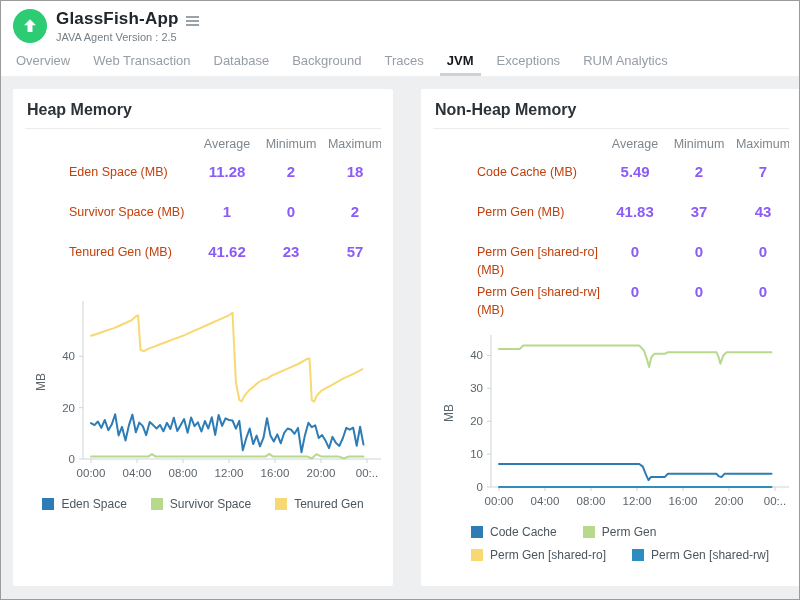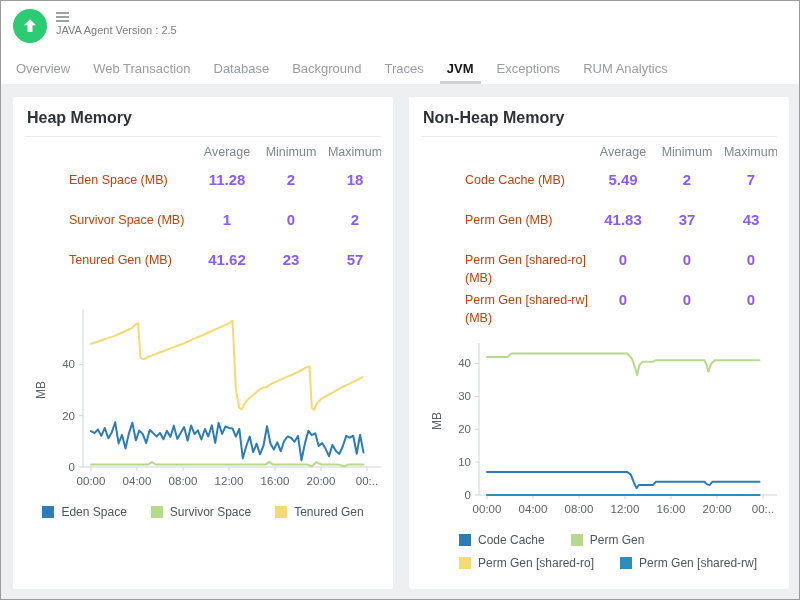--- a/index.html
+++ b/index.html
@@ -6,25 +6,25 @@
   .viewport{width:798px;height:598px;border:1px solid #9b9b9b;overflow:hidden;background:#edeff0;display:flex;flex-direction:column;}
   .header{background:#fff;padding:8px 12px 0;}
   .app-row{display:flex;align-items:flex-start;gap:9px;}
   .monitor-icon{width:34px;height:34px;border-radius:50%;background:#2dcb73;display:flex;align-items:center;justify-content:center;flex-shrink:0;}
   .titles{display:flex;flex-direction:column;}
   .title-line{display:flex;align-items:center;gap:7px;}
   .app-title{font-size:17px;margin:0;color:#20262b;font-weight:bold;letter-spacing:.2px;}
   .menu-icon{display:flex;flex-direction:column;gap:2px;cursor:pointer;padding-top:3px;}
   .menu-icon i{width:13px;height:2px;background:#9aa1a7;display:block;}
   .subtitle{font-size:11px;color:#767f86;margin-top:2px;}
-  .tabs{display:flex;gap:19px;margin-top:12px;padding-left:1px;}
+  .tabs{display:flex;gap:19px;margin-top:4px;padding-left:1px;}
   .tab{font-size:13px;color:#969da4;padding:6px 2px 8px;cursor:pointer;position:relative;white-space:nowrap;}
   .tab.active{color:#14181c;font-weight:bold;}
   .tab.active::after{content:"";position:absolute;left:-5px;right:-5px;bottom:0;height:3px;background:#cdd2d6;}
-  .content{flex:1;display:flex;gap:16px;padding:13px 12px;}
+  .content{flex:1;display:flex;gap:28px;padding:13px 12px;}
   .panel{background:#fff;width:380px;border-radius:2px;padding:10px 12px;box-sizing:border-box;}
   .panel-title{font-size:16px;color:#2c3237;font-weight:600;margin:2px 2px 9px;}
   .sep{height:1px;background:#ececec;}
   .tbl{margin-top:8px;}
   .trow{display:flex;align-items:flex-start;min-height:40px;}
   .trow.thead{min-height:26px;}
   .tlabel{flex:1;color:#c2410c;font-size:12.5px;padding-left:44px;line-height:1.45;}
   .cols{display:flex;width:186px;flex:0 0 186px;overflow:hidden;}
   .cell{flex:0 0 64px;text-align:center;white-space:nowrap;}
   .thead .cell{color:#7e878e;font-size:12.5px;}
@@ -44,20 +44,21 @@
 <div class="viewport">
   <div class="header">
     <div class="app-row">
       <div class="monitor-icon">
         <svg width="18" height="18" viewBox="0 0 24 24">
           <path d="M12 3 L20 11 H15.3 V20 H8.7 V11 H4 Z" fill="#ffffff"></path>
         </svg>
       </div>
       <div class="titles">
         <div class="title-line">
+          <h1 class="app-title">GlassFish-App</h1>
           <span class="menu-icon">
               <i></i>
               <i></i>
               <i></i>
             </span>
         </div>
         <div class="subtitle">JAVA Agent Version : 2.5</div>
       </div>
     </div>
     <nav class="tabs" id="tabbar">

